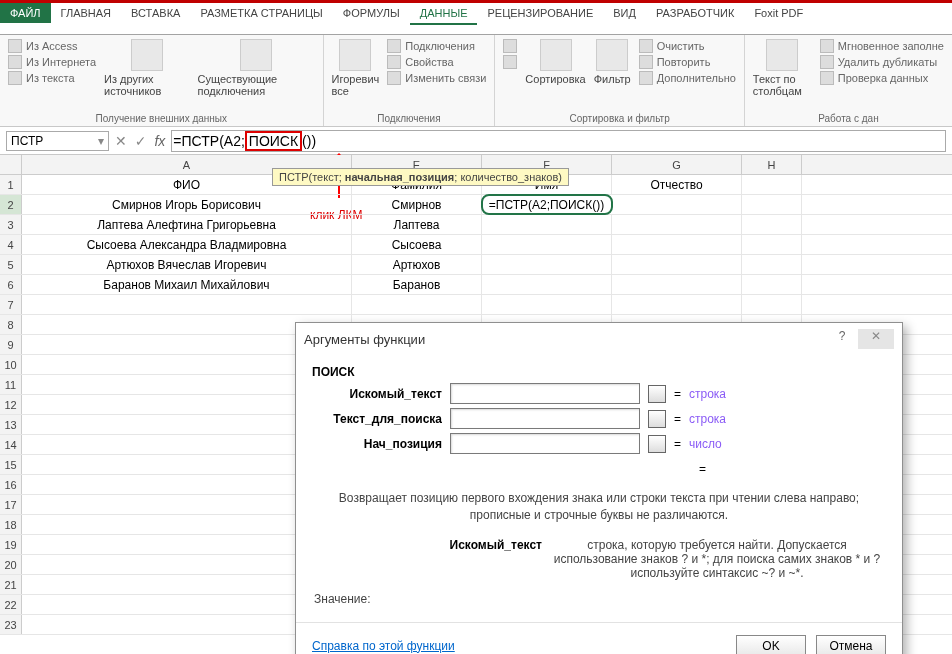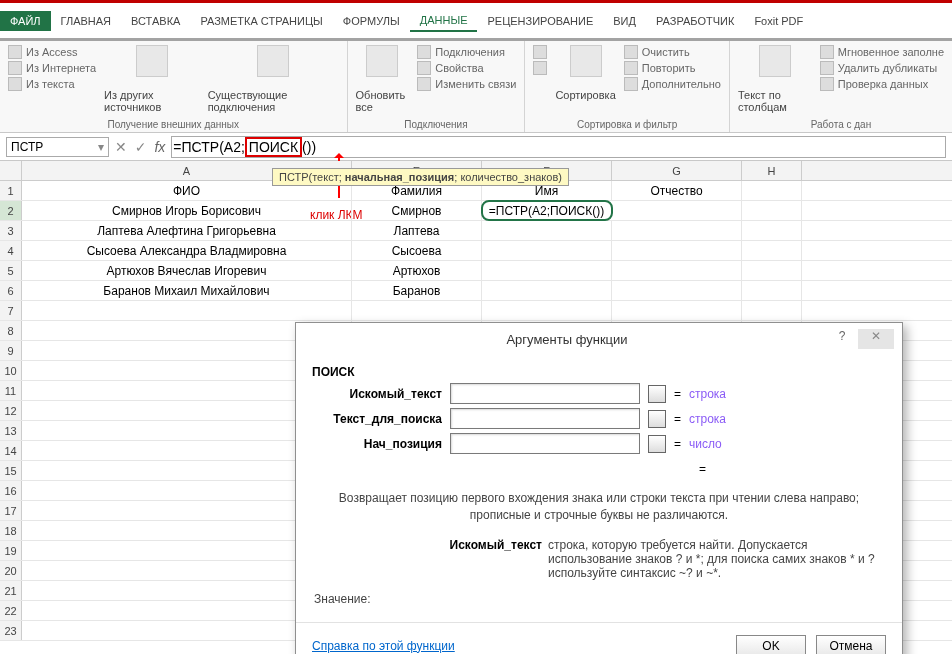--- a/index.html
+++ b/index.html
@@ -1,29 +1,29 @@
 <!DOCTYPE html>
 <html><head>
 <meta charset="utf-8">
 <style>
 * { box-sizing: border-box; margin: 0; padding: 0; }
 body { font-family: "Segoe UI", Tahoma, sans-serif; font-size: 12px; background: #fff; width: 952px; height: 654px; overflow: hidden; position: relative; }
 
 .topbar { height: 3px; background: #c00000; }
-.ribbon-tabs { display: flex; background: #fff; border-bottom: 3px solid #a3a3a3; height: 38px; align-items: center; }
+.ribbon-tabs { display: flex; background: #fff; border-bottom: 1px solid #a3a3a3; height: 32px; align-items: flex-start; }
 .ribbon-tabs .tab { padding: 4px 10px; font-size: 11px; color: #444; cursor: pointer; border-right: 0; }
 .ribbon-tabs .tab.file { background: #217346; color: #fff; font-weight: normal; }
 .ribbon-tabs .tab.active { color: #217346; border-bottom: 2px solid #217346; font-weight: normal; }
 
 .ribbon-body { display: flex; border-bottom: 1px solid #c8c8c8; height: 92px; background: #f8f8f8; }
 .ribbon-group { border-right: 1px solid #d4d4d4; padding: 4px 8px 2px; display: flex; flex-direction: column; justify-content: space-between; }
 .ribbon-group .items { display: flex; gap: 8px; flex: 1; }
 .group-col { display: flex; flex-direction: column; gap: 2px; font-size: 11px; color: #666; }
 .group-col span { display: flex; align-items: center; gap: 4px; white-space: nowrap; }
-.group-large { display:flex; flex-direction:column; align-items:center; gap:12px; font-size:11px; color:#444; }
+.group-large { display:flex; flex-direction:column; align-items:center; gap:2px; font-size:11px; color:#444; }
 .group-large .ic { width:32px; height:32px; background:#e8e8e8; border:1px solid #ccc; }
 .ribbon-group .label { text-align: center; font-size: 10px; color: #666; margin-top: 0; }
 .ic-sm { width:14px; height:14px; background:#ddd; border:1px solid #bbb; display:inline-block; }
 
 .formula-row { display:flex; align-items:center; height:28px; border-bottom:1px solid #c8c8c8; padding:0 6px; gap:6px; }
 .name-box { width:103px; border:1px solid #aaa; padding:2px 4px; font-size:12px; background:#fff; display:flex; justify-content:space-between; align-items:center; }
 .fx-icons { display:flex; gap:8px; color:#888; font-size:14px; }
 .fx-label { font-style: italic; color:#666; }
 .formula-input { flex:1; border:1px solid #aaa; padding:2px 1px; font-size:14px; position:relative; }
 .hl-red { border:2px solid #d00; padding:0 2px; }
@@ -39,35 +39,35 @@
 .rownum { width:22px; border-right:1px solid #ccc; text-align:center; background:#f3f3f3; font-size:11px; color:#444; display:flex; align-items:center; justify-content:center; }
 .rownum.sel { background:#d5e6d5; }
 .colcell { border-right:1px solid #ccc; text-align:center; display:flex; align-items:center; justify-content:center; }
 .colcell.A{width:330px;} .colcell.E{width:130px;} .colcell.F{width:130px;} .colcell.G{width:130px;} .colcell.H{width:60px;}
 .row { display:flex; height:20px; border-bottom:1px solid #e6e6e6; font-size:12px; }
 .datacell { border-right:1px solid #e6e6e6; padding:1px 4px; overflow:hidden; white-space:nowrap; display:flex; align-items:center; }
 .editcell { outline:2px solid #227447; outline-offset:-1px;border-radius:7px; }
 
 .dialog { position:absolute; left:295px; top:322px; width:608px; background:#fff; border:1px solid #8f8f8f; box-shadow:4px 4px 10px rgba(0,0,0,0.3); font-size:12px; z-index:50; }
 .dialog .titlebar { display:flex; justify-content:space-between; align-items:center; background:#fff; padding:6px 8px; }
-.dialog .titlebar .title { flex:1; text-align:center; font-size:13px; color:#333; }
+.dialog .titlebar .title { flex:1; text-align:left; font-size:13px; color:#333; }
 .dialog .titlebar .btns { display:flex; gap:4px; }
 .dialog .titlebar .btns .q { width:24px; height:20px; text-align:center; color:#666; }
 .dialog .titlebar .btns .cl { width:36px; height:20px; text-align:center; background:#e5e5e5; color:#888; }
 .dialog .body { padding:10px 16px; }
 .fn-name { font-weight:bold; }
 .arg-row { display:flex; align-items:center; gap:8px; margin-top:4px; }
 .arg-row .al { width:130px; text-align:right; font-weight:bold; }
 .arg-row input { width:190px; border:1px solid #7a7a7a; padding:2px; box-shadow: inset 1px 1px 2px rgba(0,0,0,0.15); }
 .ref-btn { width:18px; height:18px; border:1px solid #666; background:linear-gradient(#fff,#ddd); }
 .arg-row .hint { color:#8b5cf6; }
 .desc { color:#444; margin:14px 4px; line-height:1.4; text-align:center; }
 .arg-desc { display:flex; gap:6px; margin:6px 0 10px; }
 .arg-desc .al { width:230px; text-align:right; font-weight:bold; }
-.arg-desc .txt { flex:1; color:#444; }
+.arg-desc .txt { flex:1; color:#444;text-align:center; }
 .val-row { color:#444; margin:12px 2px 6px; }
 .help-link { color:#0066cc; text-decoration:underline; cursor:pointer; font-size:12px; }
 .dlg-btns { display:flex; justify-content:flex-end; gap:10px; padding:8px 0; }
 .dlg-btns button { width:70px; height:22px; border:1px solid #888; background:linear-gradient(#fff,#e8e8e8); font-size:12px; }
 .dialog .bottom { display:flex; justify-content:space-between; align-items:center; padding:4px 16px 12px; border-top:1px solid #e2e2e2; }
 </style>
 </head>
 <body>
 
 <div class="topbar"></div>
@@ -110,21 +110,21 @@
           <div class="ic"></div>
           <span>Существующие подключения</span>
         </div>
     </div>
     <div class="label">Получение внешних данных</div>
   </div>
   <div class="ribbon-group">
     <div class="items">
       <div class="group-large">
           <div class="ic"></div>
-          <span>Обновить все</span>
+          <span>Игоревич все</span>
         </div>
       <div class="group-col">
         <span>
             <i class="ic-sm"></i>
             <span>Подключения</span>
           </span>
         <span>
             <i class="ic-sm"></i>
             <span>Свойства</span>
           </span>
@@ -142,20 +142,24 @@
         <span>
             <i class="ic-sm"></i>
           </span>
         <span>
             <i class="ic-sm"></i>
           </span>
       </div>
       <div class="group-large">
           <div class="ic"></div>
           <span>Сортировка</span>
+        </div>
+      <div class="group-large">
+          <div class="ic"></div>
+          <span>Фильтр</span>
         </div>
       <div class="group-col">
         <span>
             <i class="ic-sm"></i>
             <span>Очистить</span>
           </span>
         <span>
             <i class="ic-sm"></i>
             <span>Повторить</span>
           </span>

